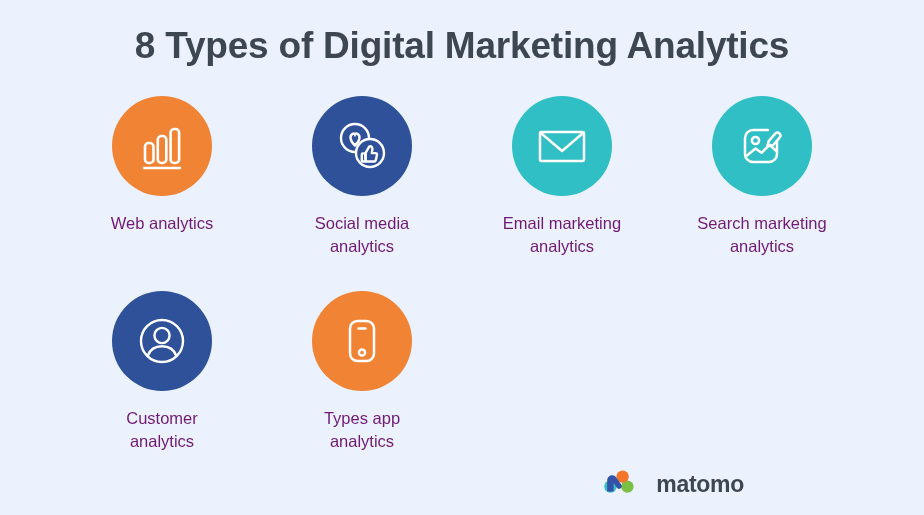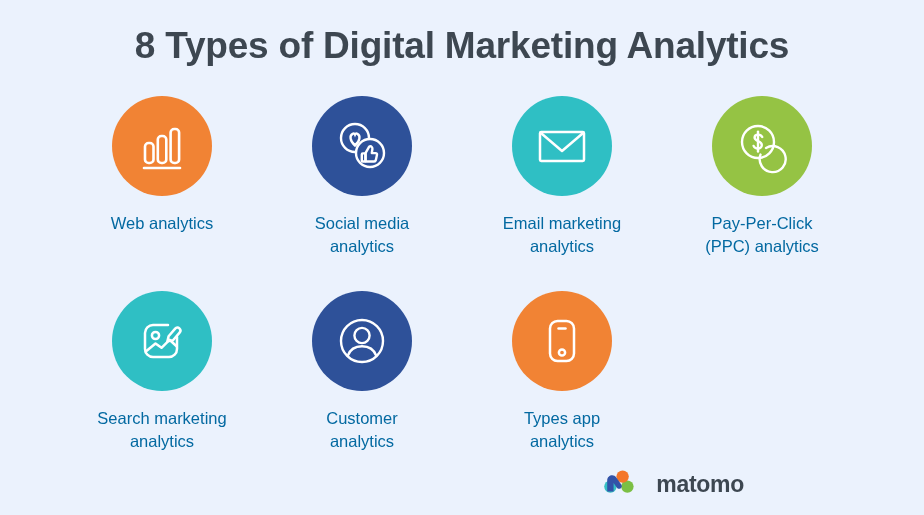--- a/index.html
+++ b/index.html
@@ -60,21 +60,21 @@
   }
   .circle svg {
     display: block;
   }
   .cap {
     margin-top: 16px;
     width: 190px;
     text-align: center;
     font-size: 16.5px;
     line-height: 23px;
-    color: #0369a1;
+    color: #701a75;
     white-space: pre-line;
   }
   .logo {
     position: absolute;
     right: 24px;
     bottom: 17px;
     display: flex;
     align-items: center;
     gap: 22px;
   }
@@ -132,34 +132,20 @@
             <rect x="7" y="15" width="44" height="29" rx="1.2"></rect>
             <path d="M7.6 15.8 L29 34 L50.4 15.8" stroke-linejoin="round"></path>
           </svg>
         </span>
       </div>
       <div class="cap">Email marketing
 analytics</div>
     </div>
 
 
-    <div class="cell">
-      <div class="circle" style="background:#95c344">
-        <span>
-          <svg width="56" height="56" viewBox="0 0 56 56" fill="none" stroke="#ffffff" stroke-width="2.4">
-            <path d="M32 30 A13 13 0 1 1 26.5 36.6" stroke-linecap="round"></path>
-            <circle cx="24" cy="24" r="16"></circle>
-            <path d="M28.2 19.0 C27.4 17.3 25.9 16.6 24.2 16.6 C22.2 16.6 20.6 17.8 20.6 19.6 C20.6 23.9 27.8 22.3 27.8 27.1 C27.8 29.2 26.0 30.5 23.9 30.5 C22.0 30.5 20.3 29.6 19.6 27.9" stroke-linecap="round"></path>
-            <line x1="24" y1="13.6" x2="24" y2="33.6" stroke-linecap="round"></line>
-          </svg>
-        </span>
-      </div>
-      <div class="cap">Pay-Per-Click
-(PPC) analytics</div>
-    </div>
 
     <div class="cell">
       <div class="circle" style="background:#2fbfc4">
         <span>
           <svg width="56" height="56" viewBox="0 0 56 56" fill="none" stroke="#ffffff" stroke-width="2.5">
             <path d="M34 12 L19 12 C14.6 12 11 15.6 11 20 L11 36 C11 40.4 14.6 44 19 44 L35 44 C39.4 44 43 40.4 43 36 L43 24" stroke-linecap="round"></path>
             <circle cx="21.5" cy="22.5" r="3.6"></circle>
             <path d="M11.8 38.5 L21.5 30.5 L27.5 34.8 L35.5 26.8 L42.6 33.2" stroke-linecap="round" stroke-linejoin="round"></path>
             <path d="M34.6 23.2 L41.2 15.6 C42.3 14.3 44.2 14.2 45.4 15.3 C46.6 16.4 46.7 18.3 45.6 19.6 L39.0 27.2 L33.4 28.4 L34.6 23.2 Z" stroke-linejoin="round"></path>
           </svg>

